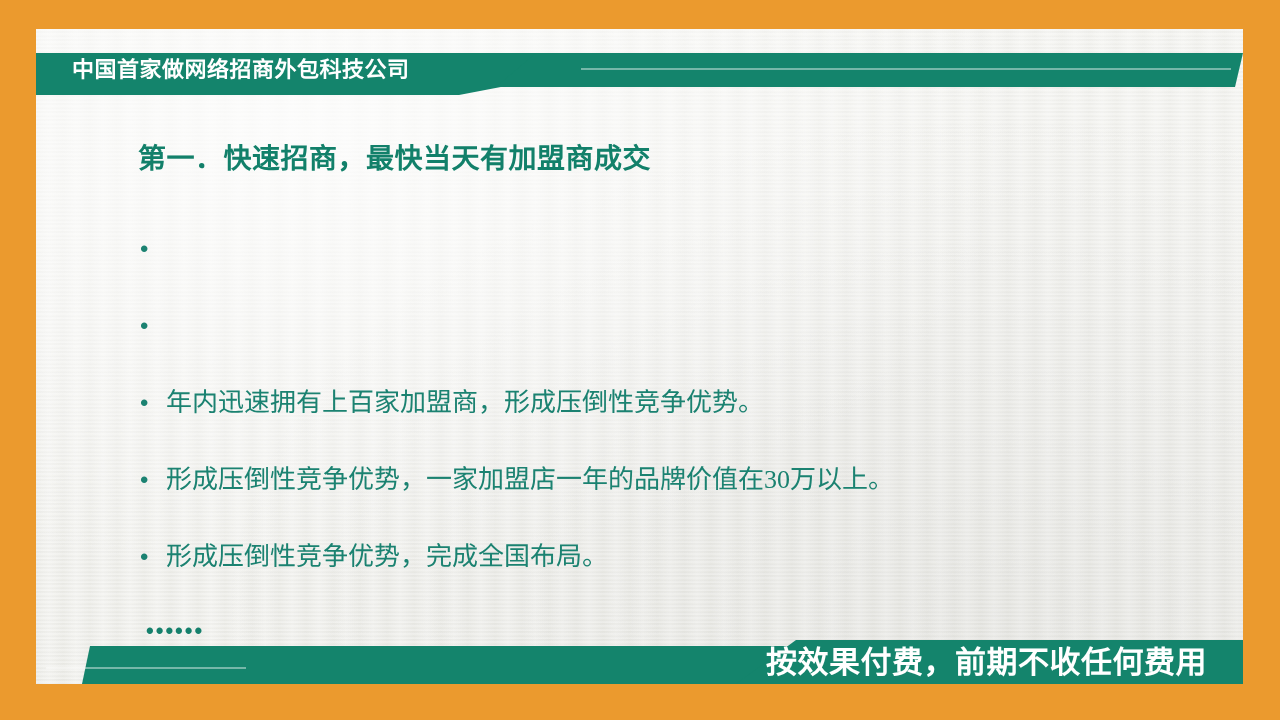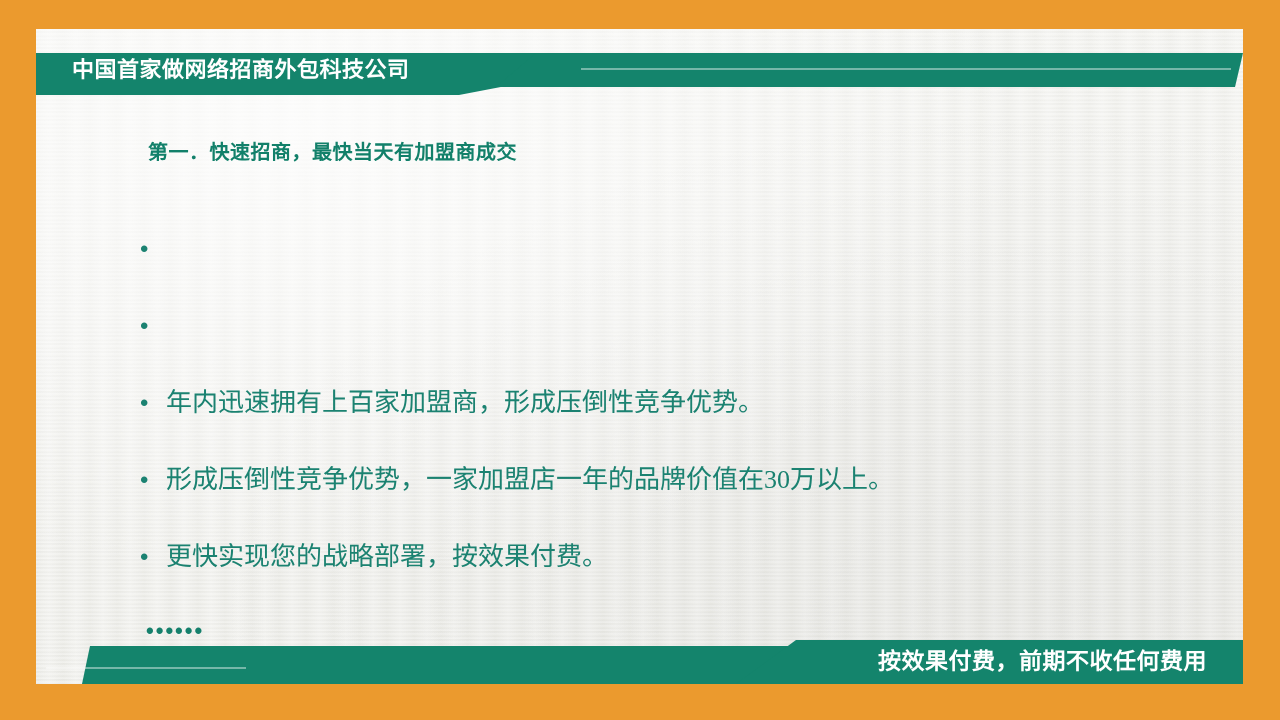--- a/index.html
+++ b/index.html
@@ -114,26 +114,25 @@
     white-space: nowrap;
     font-family: "Liberation Sans", "DejaVu Sans", sans-serif;
   }
 
   
   .slide-title {
     position: absolute;
     left: 138px;
     top: 136px;
     color: #12806a;
-    font-size: 20px;
+    font-size: 28px;
     font-weight: bold;
     letter-spacing: 0.5px;
     white-space: nowrap;
     font-family: "Liberation Sans", "DejaVu Sans", sans-serif;
-    margin-left: 10px;
   }
 
   .bullets {
     position: absolute;
     left: 140px;
     top: 232px;
     width: 1070px;
   }
   .bullet-row {
     display: flex;
@@ -196,25 +195,25 @@
     width: 200px; height: 2px;
     background: rgba(255,255,255,0.42);
   }
   .ftr-text {
     position: absolute;
     right: 36px;
     top: 6px;
     height: 34px;
     line-height: 34px;
     color: #ffffff;
-    font-size: 23px;
+    font-size: 31px;
     font-weight: bold;
     letter-spacing: 0.5px;
     white-space: nowrap;
-    font-family: Liberation Mono, monospace;
+    font-family: Liberation Serif, serif;
   }
 </style>
 </head>
 <body>
 
 <div id="slide">
 
   <div class="paper"></div>
 
   <div class="edge edge-left"></div>
@@ -247,21 +246,21 @@
       <span class="bullet-text">年内迅速拥有上百家加盟商，形成压倒性竞争优势。</span>
     </div>
 
     <div class="bullet-row">
       <span class="bullet-dot">•</span>
       <span class="bullet-text">形成压倒性竞争优势，一家加盟店一年的品牌价值在30万以上。</span>
     </div>
 
     <div class="bullet-row">
       <span class="bullet-dot">•</span>
-      <span class="bullet-text">更快实现您的战略部署，按效果付费。</span>
+      <span class="bullet-text">形成压倒性竞争优势，完成全国布局。</span>
     </div>
 
   </div>
 
   <div class="ellipsis">••••••</div>
 
   <div class="footer-wrap">
     <div class="ftr-band"></div>
     <div class="ftr-block"></div>
     <div class="ftr-hairline"></div>

